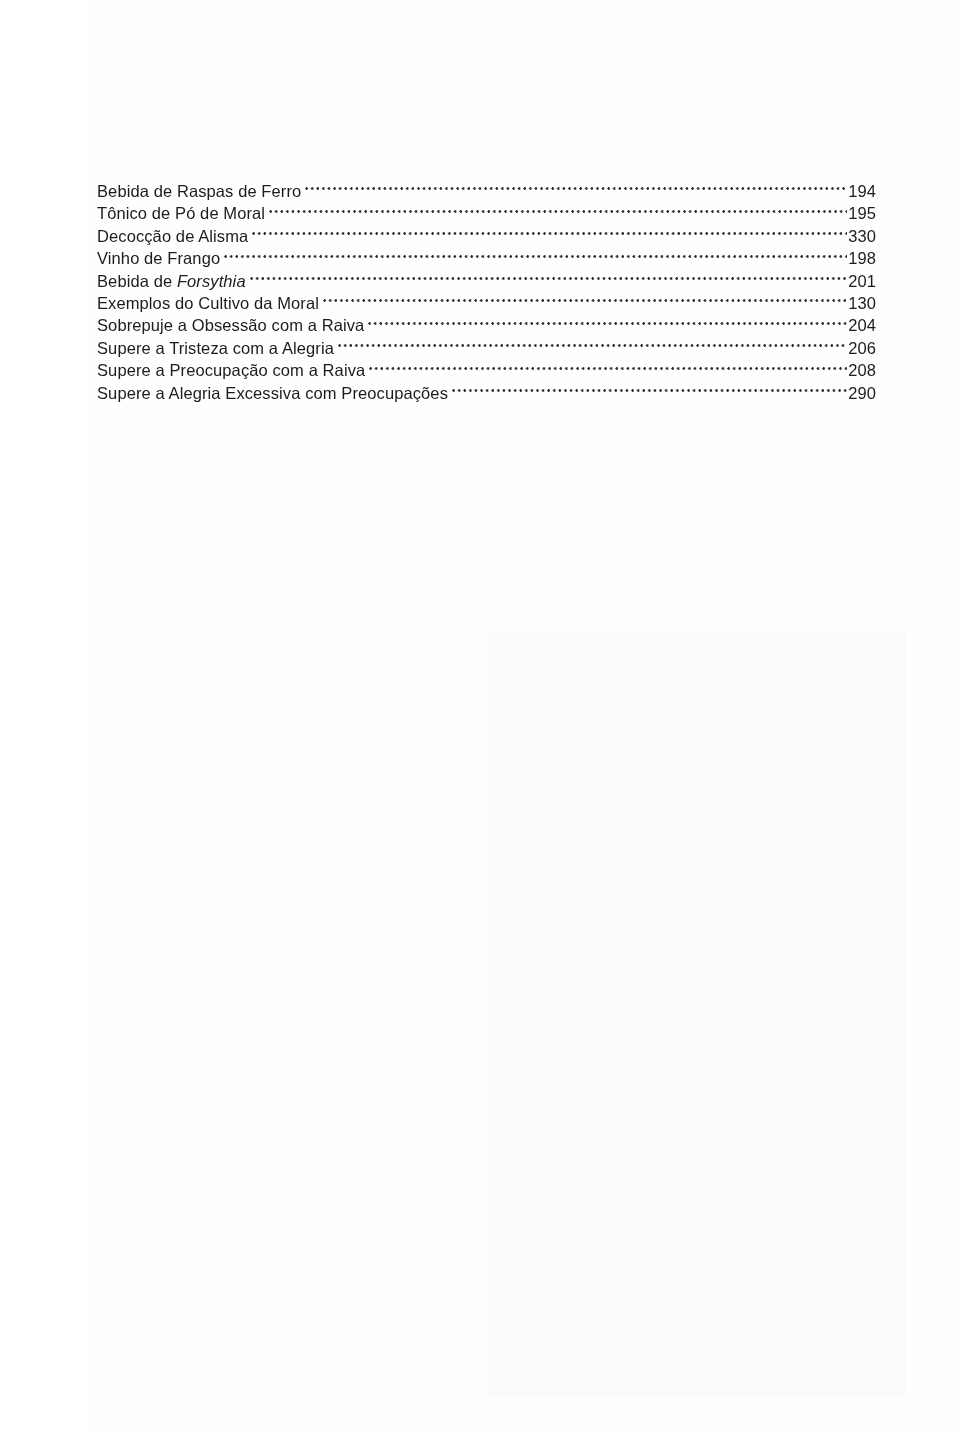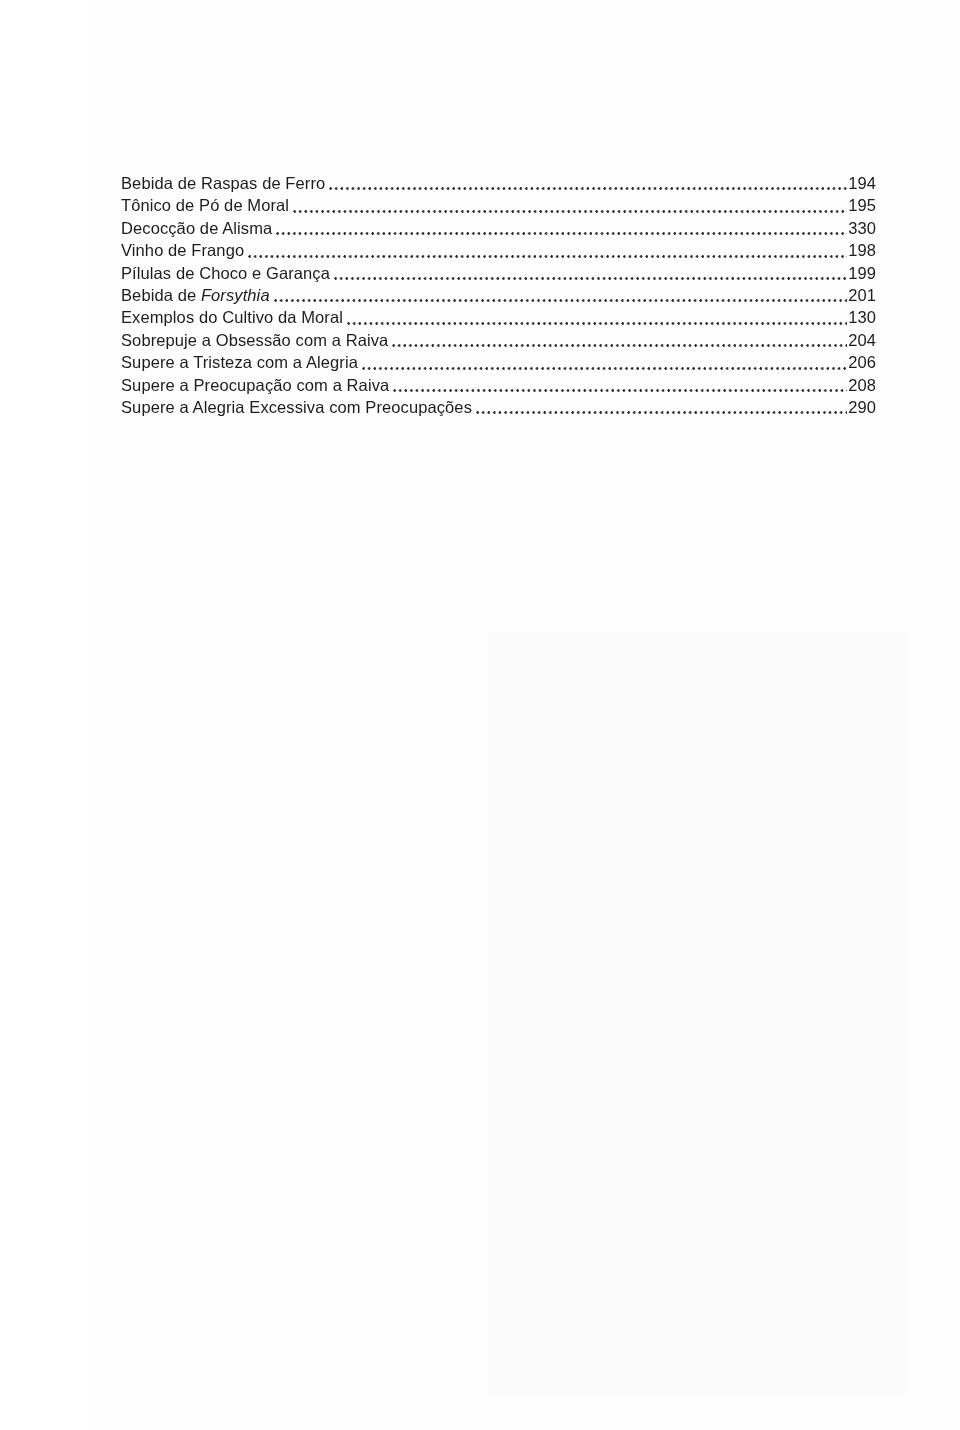--- a/index.html
+++ b/index.html
@@ -41,35 +41,36 @@
   .toc-row {
     display: flex;
     align-items: baseline;
     height: 22.4px;
     line-height: 22.4px;
     font-size: 16.5px;
     color: #1c1c1c;
     letter-spacing: 0.1px;
     white-space: nowrap;
   }
-  .toc-title { flex: 0 0 auto; margin-left: 24px; }
+  .toc-title { flex: 0 0 auto; }
   .toc-title .ital { font-style: italic; }
   .toc-leader {
     flex: 1 1 auto;
     height: 3px;
     align-self: flex-end;
     margin: 0 1px 4px 4px;
     background-image: radial-gradient(circle at 1.6px 1.5px, #2d2d2d 1.05px, rgba(0,0,0,0) 1.55px);
     background-size: 5.6px 3px;
     background-repeat: repeat-x;
     background-position: left bottom;
   }
   .toc-page {
     flex: 0 0 auto;
     text-align: right;
+    margin-top: 8px;
   }
 </style>
 </head>
 <body>
 
 <div class="scan-strip"></div>
 <div class="scan-shade"></div>
 
 <div class="toc">
 
@@ -90,25 +91,20 @@
       <span class="toc-leader"></span>
       <span class="toc-page">330</span>
     </div>
 
     <div class="toc-row">
       <span class="toc-title">Vinho de Frango</span>
       <span class="toc-leader"></span>
       <span class="toc-page">198</span>
     </div>
 
-    <div class="toc-row">
-      <span class="toc-title">Pílulas de Choco e Garança</span>
-      <span class="toc-leader"></span>
-      <span class="toc-page">199</span>
-    </div>
 
     <div class="toc-row">
       <span class="toc-title">Bebida de <span class="ital">Forsythia</span></span>
       <span class="toc-leader"></span>
       <span class="toc-page">201</span>
     </div>
 
     <div class="toc-row">
       <span class="toc-title">Exemplos do Cultivo da Moral</span>
       <span class="toc-leader"></span>

